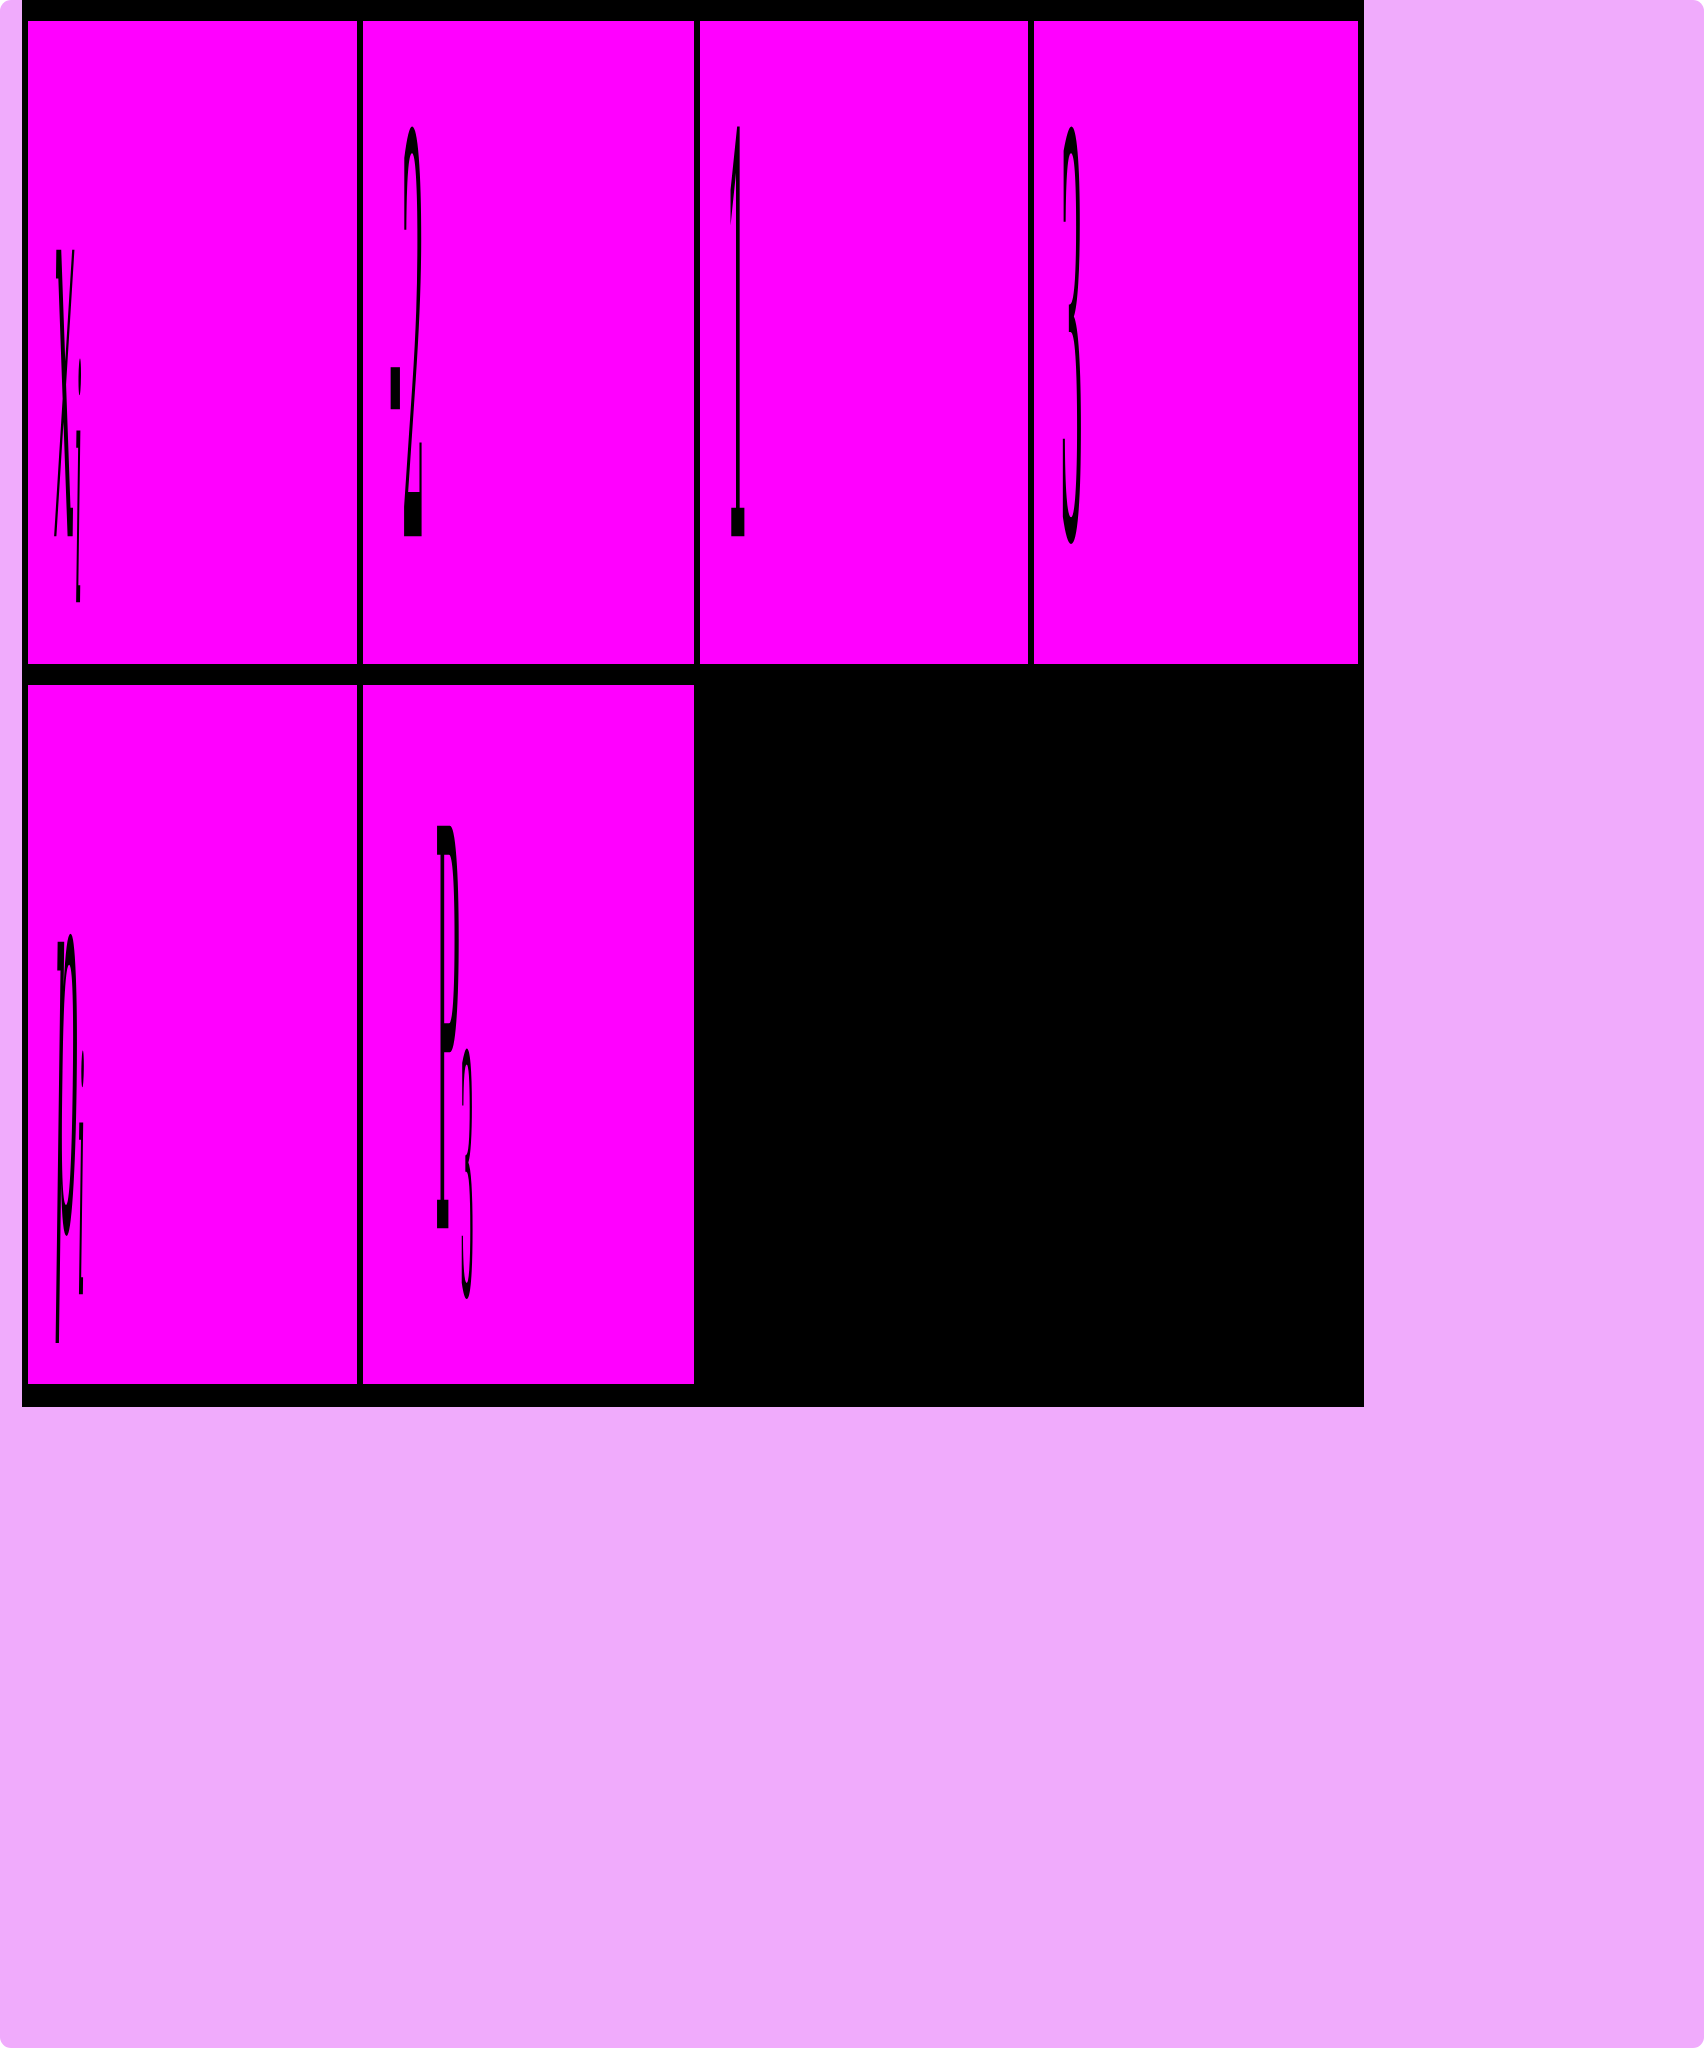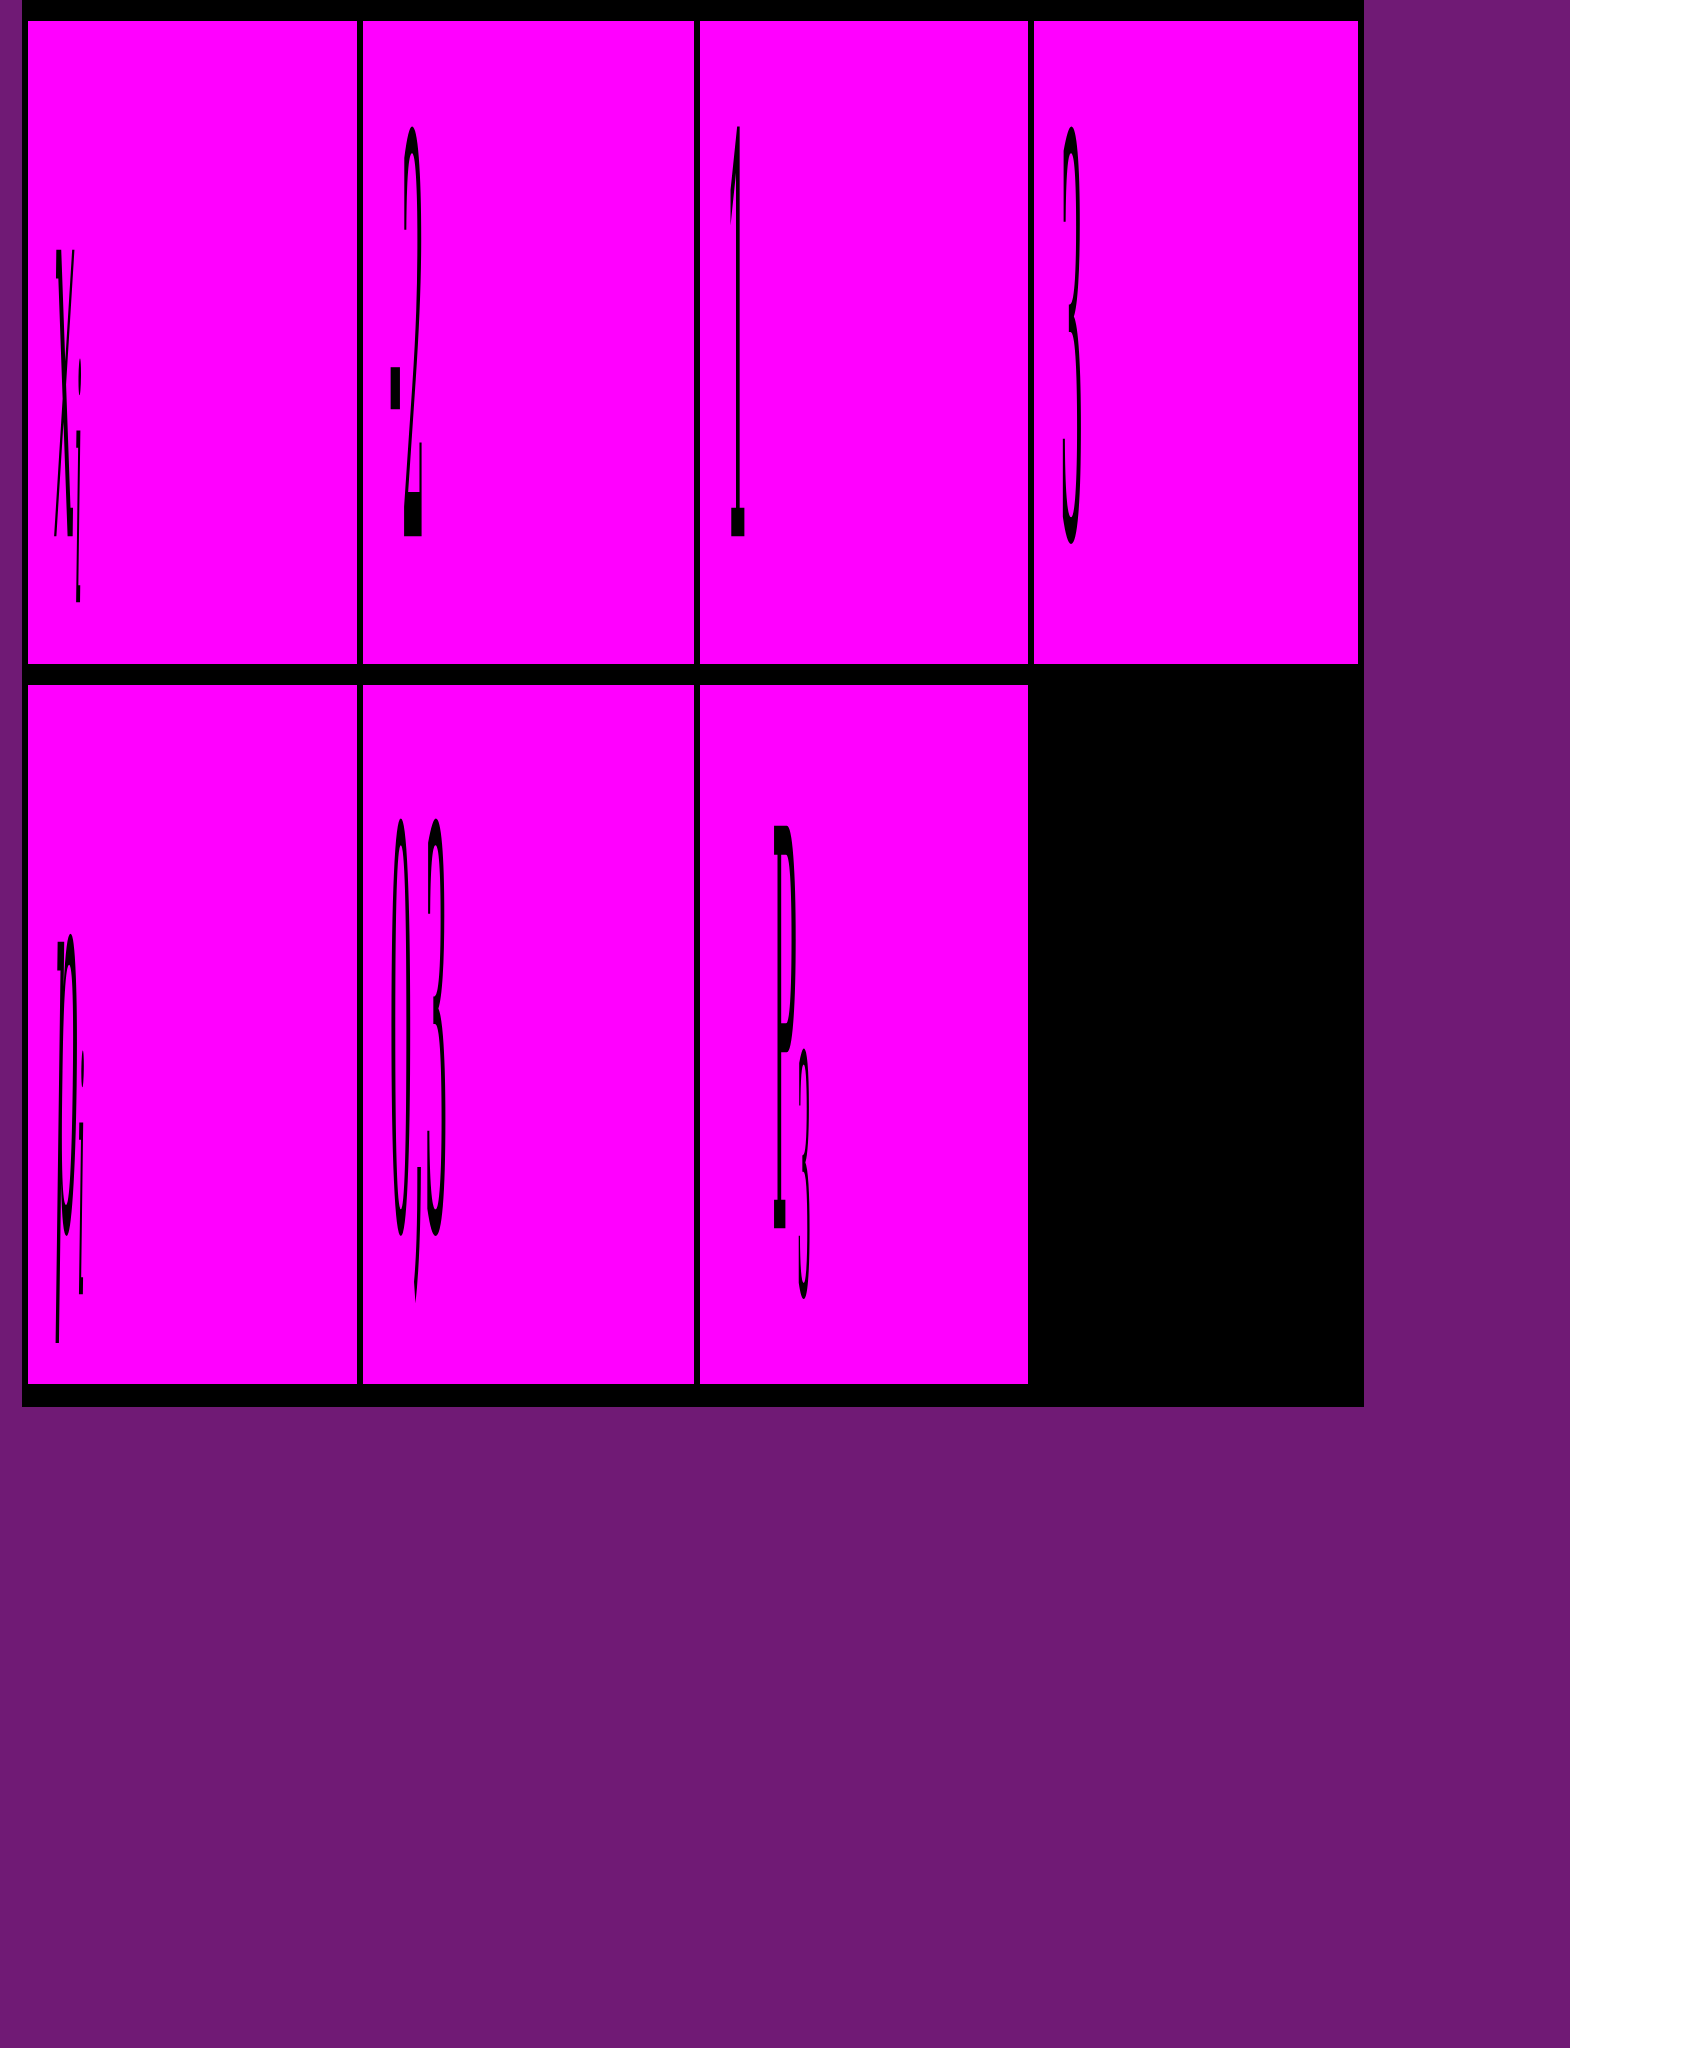--- a/index.html
+++ b/index.html
@@ -1,21 +1,22 @@
 <!DOCTYPE html>
 <html><head>
 <meta charset="utf-8">
 <style>
   html, body { margin: 0; padding: 0; }
   .screen {
     position: relative;
-    width: 1570px;
+    width: 1704px;
     height: 2048px;
-    background: #701a75;
+    background: #f0abfc;
     overflow: hidden;
+    border-radius: 11px;
   }
   
   .dist-table {
     position: absolute;
     left: 22px;
     top: 0;
     display: grid;
     grid-template-columns: 329px 331px 328px 324px;
     grid-template-rows: 643px 699px;
     gap: 21px 6px;
@@ -63,21 +64,18 @@
     <div class="cell">
       <span class="g"><span>1</span><sub></sub></span>
     </div>
     <div class="cell">
       <span class="g"><span>3</span><sub></sub></span>
     </div>
 
     <div class="cell">
       <span class="g it"><span>p</span><sub>i</sub></span>
     </div>
-    <div class="cell">
-      <span class="g"><span>0,3</span><sub></sub></span>
-    </div>
     <div class="cell pad-lg">
       <span class="g"><span>P</span><sub>3</sub></span>
     </div>
 
   </div>
 </div>
 
 </body></html>

